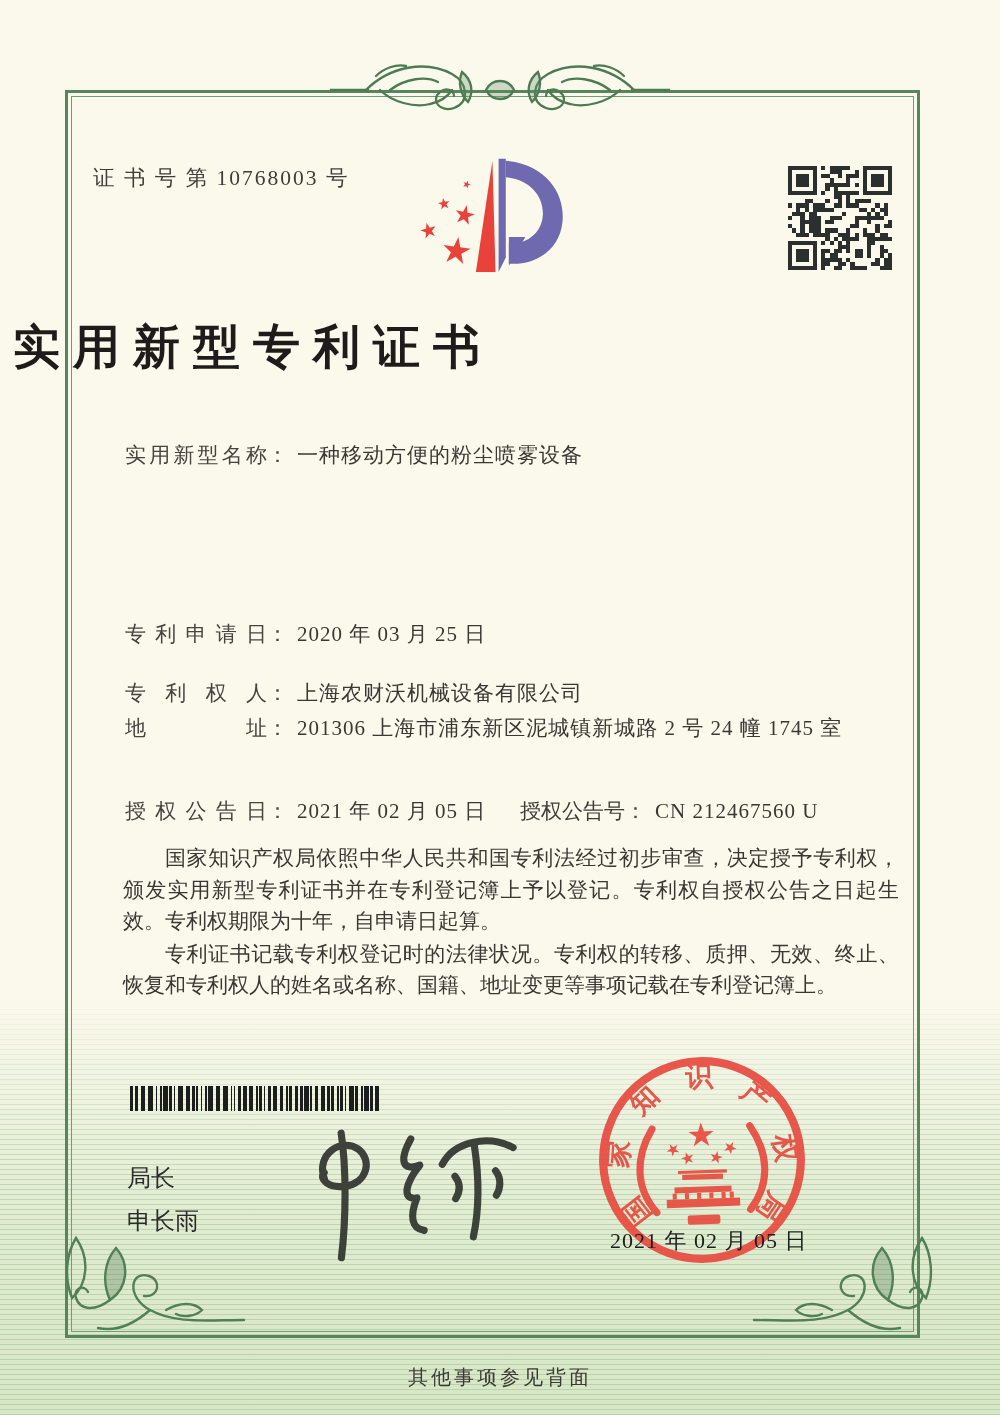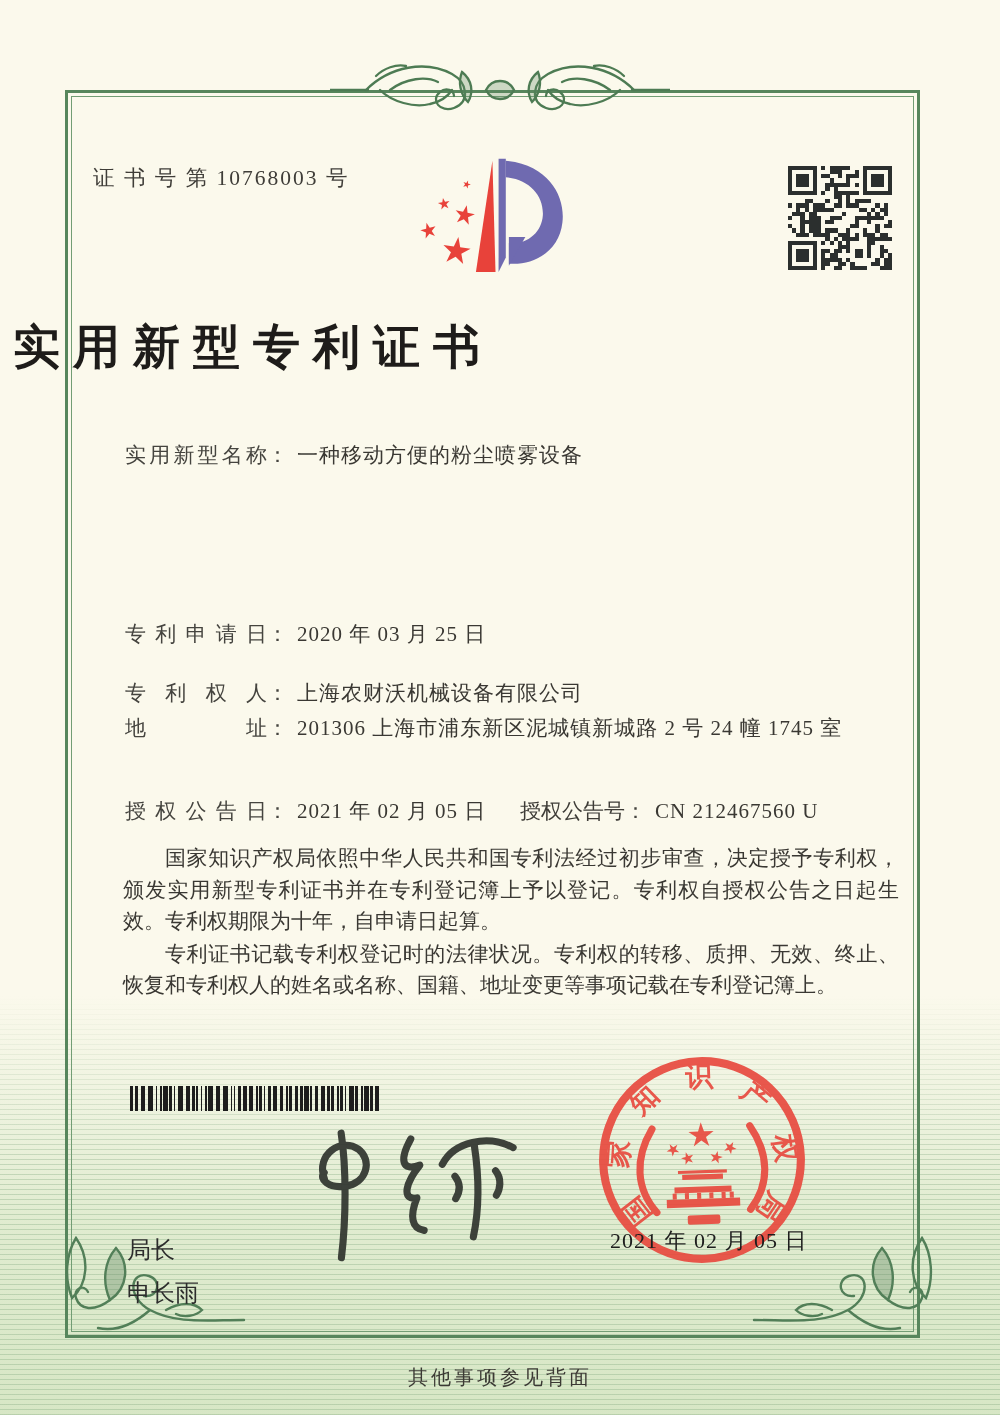--- a/index.html
+++ b/index.html
@@ -41,21 +41,21 @@
   .grant2{position:absolute;left:395px;top:0;white-space:nowrap;}
   
   .body-text{position:absolute;left:122px;top:842px;width:778px;z-index:4;}
   .body-text p{margin:1px;font-size:21px;line-height:31.5px;text-align:justify;
     text-indent:2em;color:#3a3833;}
   
   .barcode{position:absolute;left:130px;top:1086px;width:252px;height:25px;z-index:4;
     display:flex;align-items:stretch;}
   .barcode i{display:block;background:#1d1d1d;height:100%;}
   
-  .officer{position:absolute;left:127px;top:1228px;z-index:4;
+  .officer{position:absolute;left:127px;top:1156px;z-index:4;
     font-family:"Liberation Sans", sans-serif;font-size:24px;color:#2c2c2c;line-height:43px;}
   .signature{position:absolute;left:272px;top:1124px;width:255px;height:145px;z-index:4;
     transform:rotate(-2deg);}
   
   .seal{position:absolute;left:595px;top:1053px;width:214px;height:214px;z-index:5;
     opacity:.9;transform:rotate(-2deg);pointer-events:none;}
   .seal-date{position:absolute;left:610px;top:1226px;z-index:6;font-size:22px;
     letter-spacing:1px;color:#1d1d1d;white-space:nowrap;}
   
   .page-num{position:absolute;left:0;top:1303px;width:100%;text-align:center;z-index:4;

